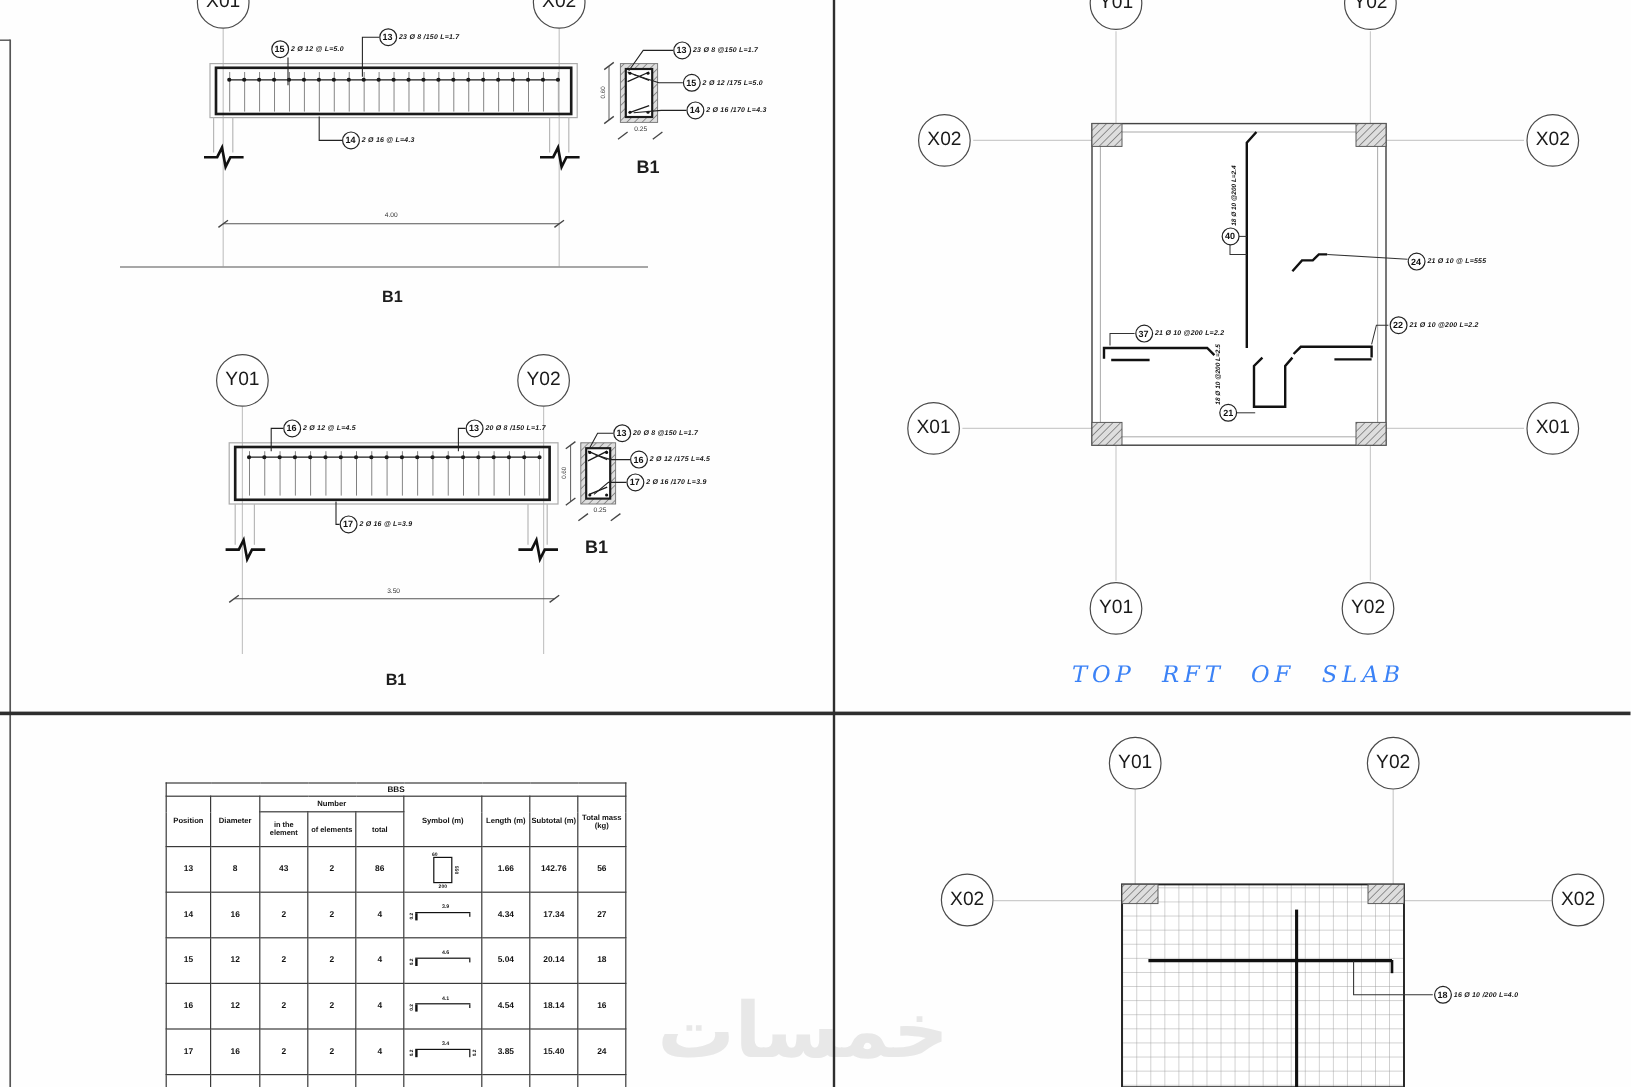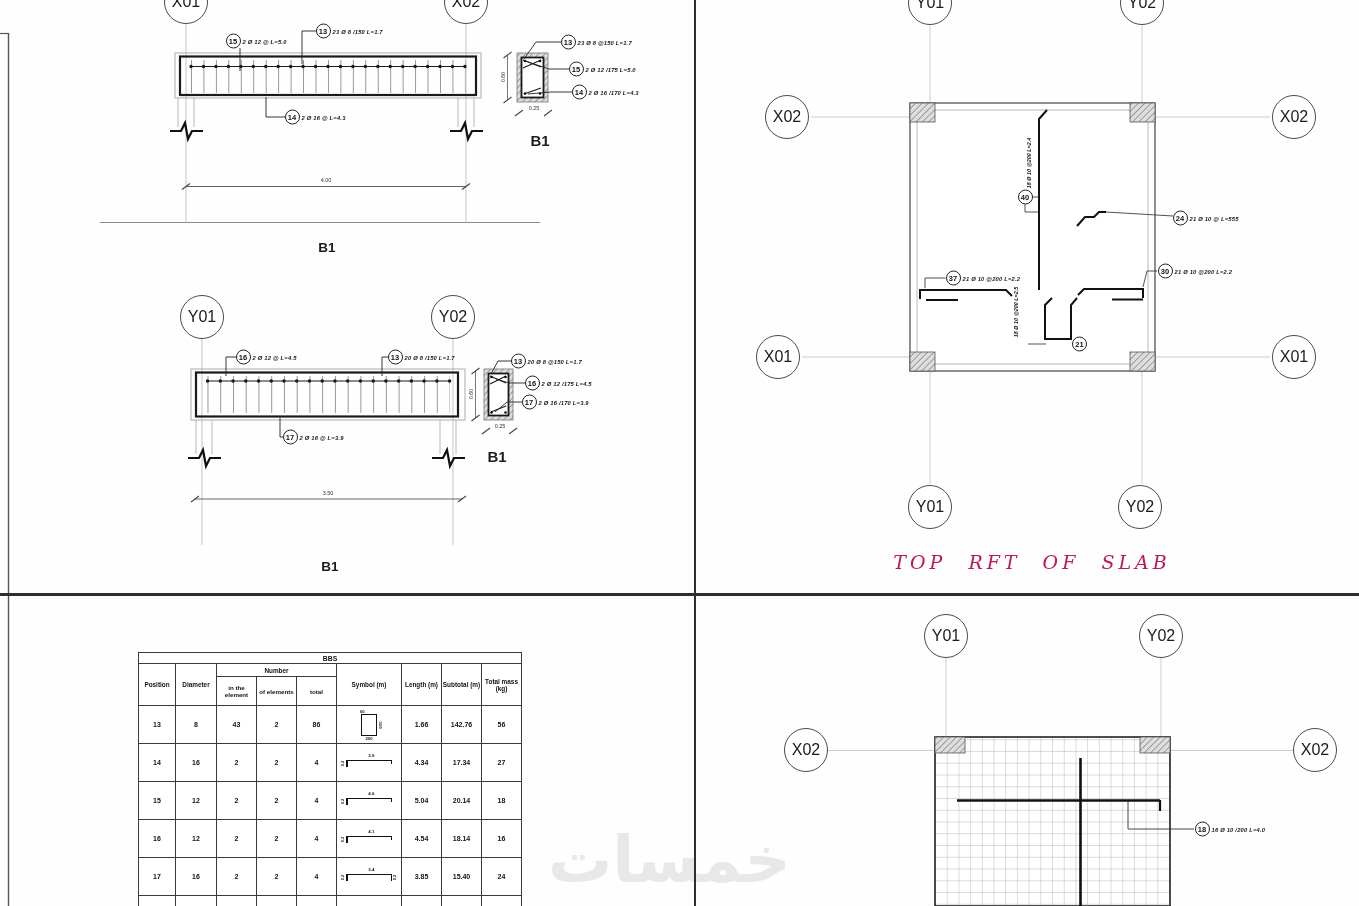--- a/index.html
+++ b/index.html
@@ -24,21 +24,21 @@
 
   .dim{position:absolute;transform:translate(-50%,-50%);font:400 5.5px "Liberation Sans",sans-serif;
        color:#333;white-space:nowrap;z-index:3;}
   .vdim{position:absolute;transform:translate(-50%,-50%) rotate(-90deg);
         font:400 5.2px "Liberation Sans",sans-serif;color:#333;white-space:nowrap;z-index:3;}
 
   .b1a{position:absolute;transform:translate(-50%,-50%);font:600 13.5px "Liberation Sans",sans-serif;color:#1d1d1d;z-index:3;}
   .b1b{position:absolute;transform:translate(-50%,-50%);font:700 15px "Liberation Sans",sans-serif;color:#1d1d1d;z-index:3;}
 
   .ptitle{position:absolute;transform:translate(-50%,-50%);
-          font:italic 400 19px "DejaVu Serif",serif;color:#be185d;
+          font:italic 400 19px "DejaVu Serif",serif;color:#3b82f6;
           letter-spacing:4px;word-spacing:12px;white-space:nowrap;z-index:3;text-align:right;}
 
   .wm{position:absolute;left:548px;top:828px;z-index:6;direction:rtl;
       font:700 64px/1 "DejaVu Sans",sans-serif;color:#e8e8e8;}
 
   .vdivider{position:absolute;left:694px;top:0;width:2.4px;height:906px;background:#2e2e2e;z-index:7;}
   .hdivider{position:absolute;left:0;top:593px;width:1359px;height:2.6px;background:#2e2e2e;z-index:7;}
 
   
   table.bbs{position:absolute;left:138px;top:652px;border-collapse:collapse;table-layout:fixed;
@@ -352,24 +352,24 @@
   <div class="vtext" style="left:1029px;top:163px">18 Ø 10 @200 L=2.4</div>
   <div class="co" style="left:1172.5px;top:218px">
       <span class="cn">24</span>
       <span class="ct">21 Ø 10 @ L=555</span>
     </div>
   <div class="co" style="left:945.5px;top:278px">
       <span class="cn">37</span>
       <span class="ct">21 Ø 10 @200 L=2.2</span>
     </div>
   <div class="co" style="left:1157.5px;top:271px">
-      <span class="cn">30</span>
+      <span class="cn">22</span>
       <span class="ct">21 Ø 10 @200 L=2.2</span>
     </div>
-  <div class="co" style="left:1072px;top:344px">
+  <div class="co" style="left:1016px;top:344px">
       <span class="cn">21</span>
     </div>
   <div class="vtext" style="left:1016px;top:312px">18 Ø 10 @200 L=2.5</div>
 
   <div class="co" style="left:1194.5px;top:829px">
       <span class="cn">18</span>
       <span class="ct">16 Ø 10 /200 L=4.0</span>
     </div>
 
   <div class="dim" style="left:326px;top:180px">4.00</div>

